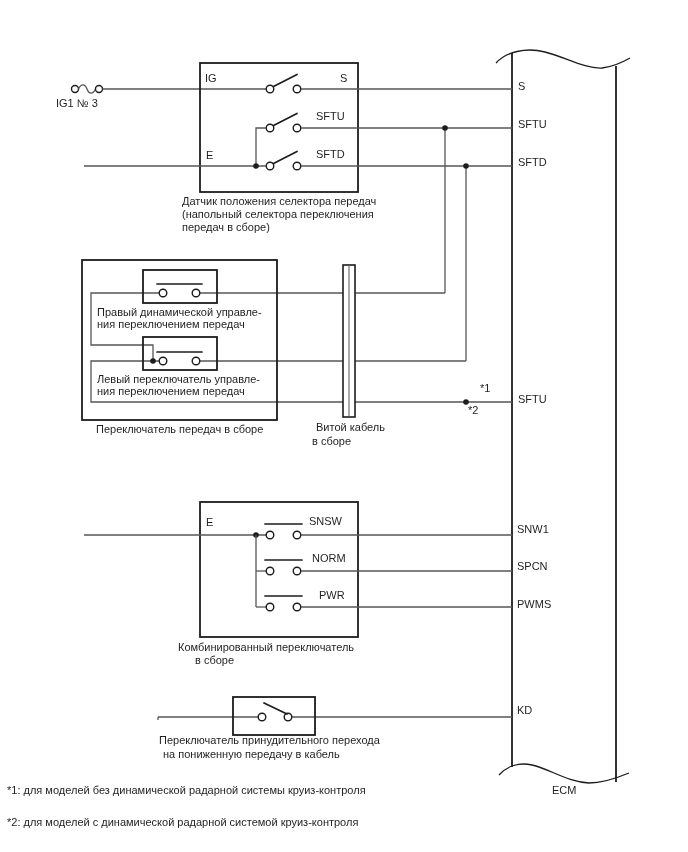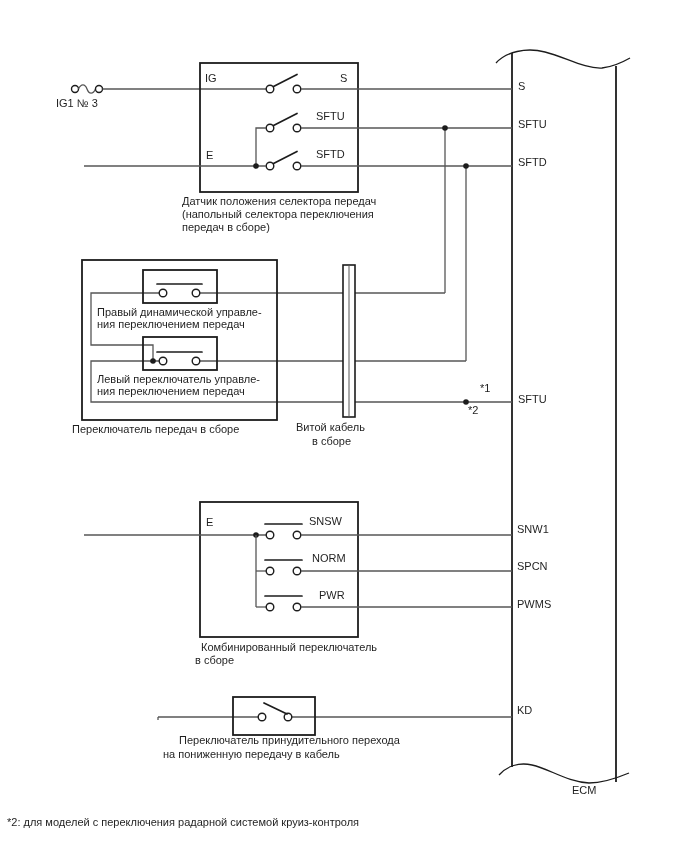--- a/index.html
+++ b/index.html
@@ -159,42 +159,43 @@
   <span class="t" style="left:206px;top:149px">E</span>
   <span class="t" style="left:316px;top:148px">SFTD</span>
   <span class="t" style="left:182px;top:195px">Датчик положения селектора передач</span>
   <span class="t" style="left:182px;top:208px">(напольный селектора переключения</span>
   <span class="t" style="left:182px;top:221px">передач в сборе)</span>
 
   <span class="t" style="left:97px;top:306px">Правый динамической управле-</span>
   <span class="t" style="left:97px;top:318px">ния переключением передач</span>
   <span class="t" style="left:97px;top:373px">Левый переключатель управле-</span>
   <span class="t" style="left:97px;top:385px">ния переключением передач</span>
-  <span class="t" style="left:72px;top:423px">Переключатель передач в сборе</span>
-
-  <span class="t" style="left:296px;top:421px">Витой кабель</span>
+  <span class="t" style="left:96px;top:423px">Переключатель передач в сборе</span>
+
+  <span class="t" style="left:316px;top:421px">Витой кабель</span>
   <span class="t" style="left:312px;top:435px">в сборе</span>
 
   <span class="t" style="left:480px;top:382px">*1</span>
   <span class="t" style="left:468px;top:404px">*2</span>
 
   <span class="t" style="left:206px;top:516px">E</span>
   <span class="t" style="left:309px;top:515px">SNSW</span>
   <span class="t" style="left:312px;top:552px">NORM</span>
   <span class="t" style="left:319px;top:589px">PWR</span>
-  <span class="t" style="left:201px;top:641px">Комбинированный переключатель</span>
+  <span class="t" style="left:178px;top:641px">Комбинированный переключатель</span>
   <span class="t" style="left:195px;top:654px">в сборе</span>
 
-  <span class="t" style="left:179px;top:734px">Переключатель принудительного перехода</span>
+  <span class="t" style="left:159px;top:734px">Переключатель принудительного перехода</span>
   <span class="t" style="left:163px;top:748px">на пониженную передачу в кабель</span>
 
   <span class="t" style="left:518px;top:80px">S</span>
   <span class="t" style="left:518px;top:118px">SFTU</span>
   <span class="t" style="left:518px;top:156px">SFTD</span>
   <span class="t" style="left:518px;top:393px">SFTU</span>
   <span class="t" style="left:517px;top:523px">SNW1</span>
   <span class="t" style="left:517px;top:560px">SPCN</span>
   <span class="t" style="left:517px;top:598px">PWMS</span>
   <span class="t" style="left:517px;top:704px">KD</span>
-  <span class="t" style="left:572px;top:784px">ECM</span>
-
-  <span class="t" style="left:7px;top:816px">*2: для моделей с переключения радарной системой круиз-контроля</span>
+  <span class="t" style="left:552px;top:784px">ECM</span>
+
+  <span class="t" style="left:7px;top:784px">*1: для моделей без динамической радарной системы круиз-контроля</span>
+  <span class="t" style="left:7px;top:816px">*2: для моделей с динамической радарной системой круиз-контроля</span>
 </div>
 
 </body></html>

